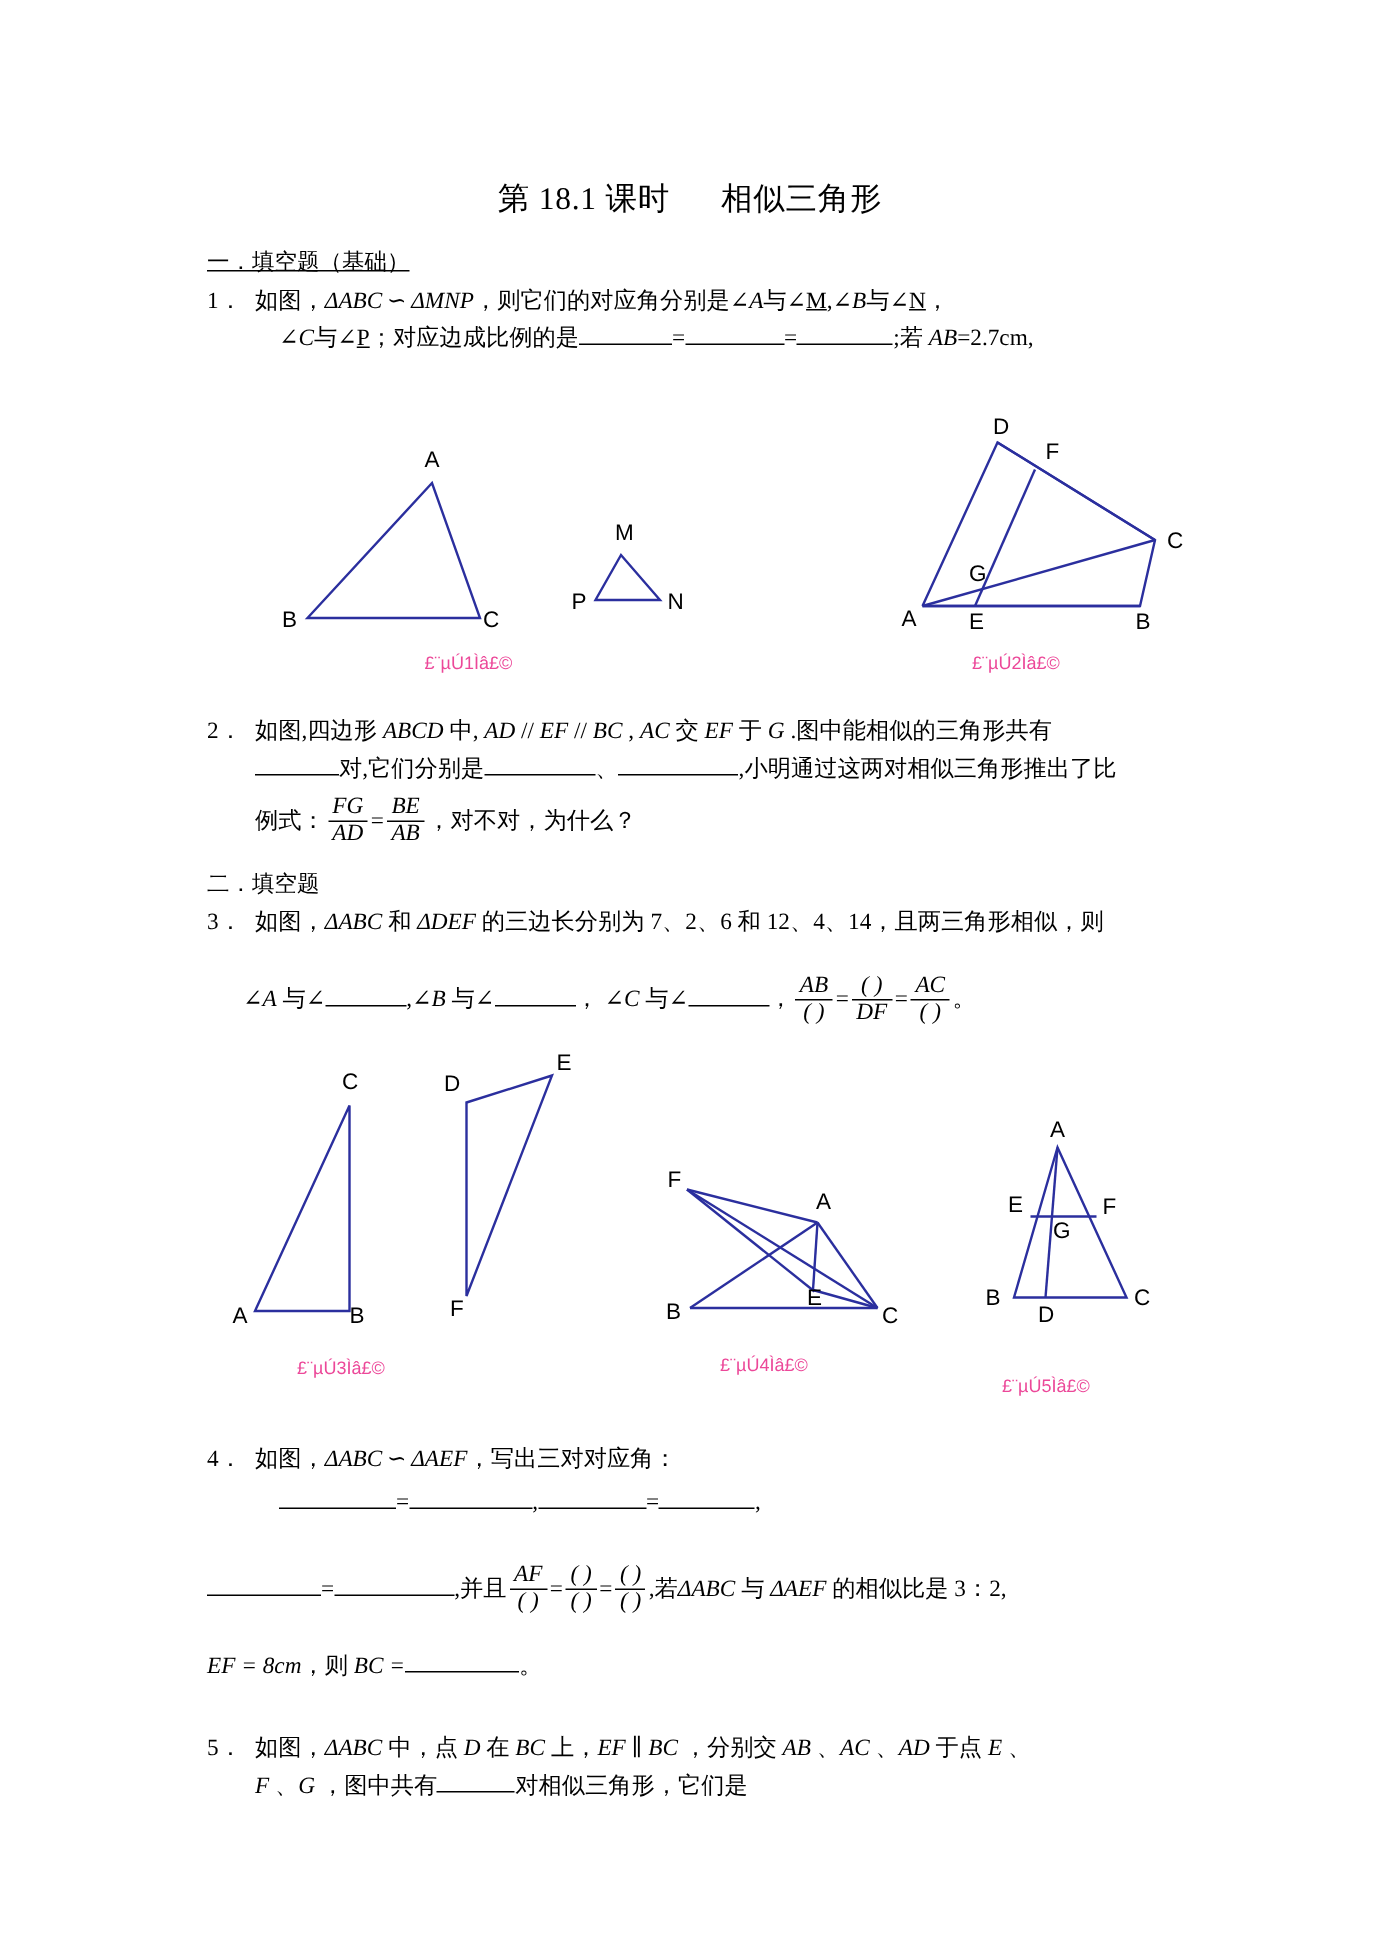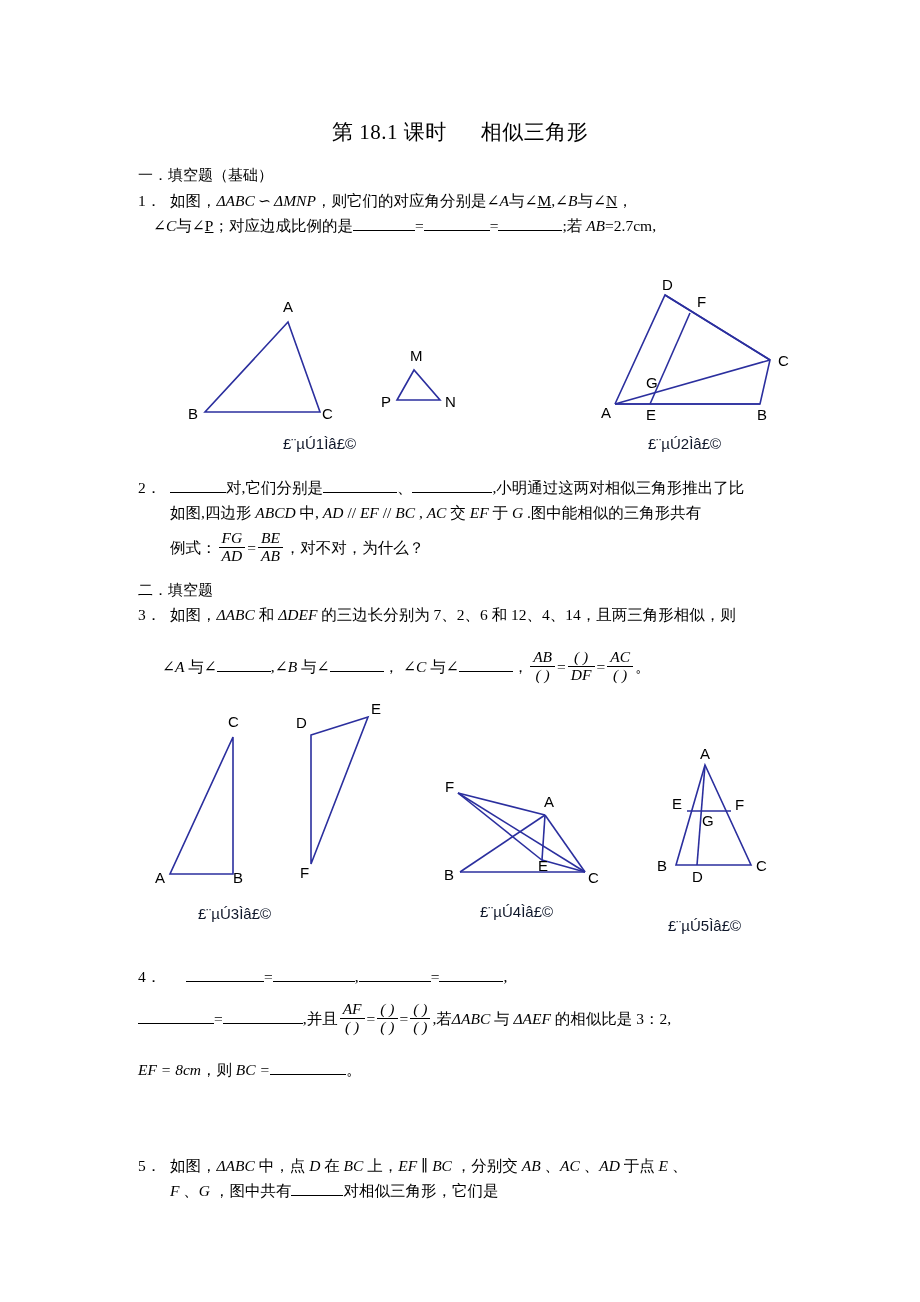--- a/index.html
+++ b/index.html
@@ -57,51 +57,51 @@
     font-style: italic;
     line-height: 1.08;
     margin: 0 2px;
   }
   .frac .den { border-top: 1px solid #000; padding-top: 0px; }
   .frac .nm { padding: 0 3px; }
 
   .fig-caption {
     position: absolute;
     font-family: "Liberation Sans", sans-serif;
-    font-size: 15px;
-    color: #0f172a;
+    font-size: 12px;
+    color: #ec4899;
     white-space: nowrap;
   }
   .fig-label {
     position: absolute;
     font-family: "Liberation Sans", sans-serif;
     font-size: 15px;
     color: #000;
   }
   svg { position: absolute; overflow: visible; }
   svg line, svg polyline, svg polygon, svg path { stroke: #2b2f9e; stroke-width: 1.6; fill: none; }
 </style>
 </head>
 <body>
 
 <div class="page">
 
   <div class="title">
     <span>第 18.1 课时</span><span class="sp"></span><span>相似三角形</span>
   </div>
 
-  <div class="blk sec-head" style="left:138px; top:163px;">一．填空题（基础）</div>
+  <div class="blk sec-head" style="left:138px; top:163px;text-decoration:underline;">一．填空题（基础）</div>
 
   <div class="blk" style="left:138px; top:188px; width:700px;">
     <div style="position:relative;">
       <span style="position:absolute; left:0; top:0;">1．</span>
       <div style="margin-left:32px;">
         <span>如图，</span><i class="m">ΔABC</i> <span>∽</span> <i class="m">ΔMNP</i><span>，则它们的对应角分别是∠</span><i class="m">A</i><span>与∠</span><span class="ul">M</span><span>,∠</span><i class="m">B</i><span>与∠</span><span class="ul">N</span><span>，</span>
       </div>
-      <div style="margin-left:15px;">
+      <div style="margin-left:48px;">
         <span>∠</span><i class="m">C</i><span>与∠</span><span class="ul">P</span><span>；对应边成比例的是</span><span class="blank" style="width:62px;"></span><span>=</span><span class="blank" style="width:66px;"></span><span>=</span><span class="blank" style="width:64px;"></span><span>;若 </span><i class="m">AB</i><span>=2.7cm,</span>
       </div>
     </div>
   </div>
 
   <svg style="left:0; top:0;" width="920" height="1302">
     <polygon points="288,322 205,412 320,412"></polygon>
     <polygon points="414,370 397,400 440,400"></polygon>
   </svg>
   <div class="fig-label" style="left:283px; top:298px;">A</div>
@@ -125,24 +125,24 @@
   <div class="fig-label" style="left:646px; top:374px;">G</div>
   <div class="fig-label" style="left:601px; top:404px;">A</div>
   <div class="fig-label" style="left:646px; top:406px;">E</div>
   <div class="fig-label" style="left:757px; top:406px;">B</div>
   <div class="fig-caption" style="left:648px; top:435px;">£¨µÚ2Ìâ£©</div>
 
   <div class="blk" style="left:138px; top:475px; width:700px;">
     <div style="position:relative;">
       <span style="position:absolute; left:0; top:0;">2．</span>
       <div style="margin-left:32px;">
+        <span>如图,四边形 </span><i class="m">ABCD</i><span> 中, </span><i class="m">AD</i><span> // </span><i class="m">EF</i><span> // </span><i class="m">BC</i><span> , </span><i class="m">AC</i><span> 交 </span><i class="m">EF</i><span> 于 </span><i class="m">G</i><span> .图中能相似的三角形共有</span>
+      </div>
+      <div style="margin-left:32px;">
         <span class="blank" style="width:56px;"></span><span>对,它们分别是</span><span class="blank" style="width:74px;"></span><span>、</span><span class="blank" style="width:80px;"></span><span>,小明通过这两对相似三角形推出了比</span>
-      </div>
-      <div style="margin-left:32px;">
-        <span>如图,四边形 </span><i class="m">ABCD</i><span> 中, </span><i class="m">AD</i><span> // </span><i class="m">EF</i><span> // </span><i class="m">BC</i><span> , </span><i class="m">AC</i><span> 交 </span><i class="m">EF</i><span> 于 </span><i class="m">G</i><span> .图中能相似的三角形共有</span>
       </div>
       <div style="margin-left:32px; margin-top:5px;">
         <span>例式：</span><span class="frac"><span class="nm" style="display:block;">FG</span><span class="den nm" style="display:block;">AD</span></span><span>=</span><span class="frac"><span class="nm" style="display:block;">BE</span><span class="den nm" style="display:block;">AB</span></span><span>，对不对，为什么？</span>
       </div>
     </div>
   </div>
 
   <div class="blk sec-head" style="left:138px; top:578px;">二．填空题</div>
 
   <div class="blk" style="left:138px; top:602px; width:700px;">
@@ -197,24 +197,27 @@
   <div class="fig-label" style="left:735px; top:796px;">F</div>
   <div class="fig-label" style="left:702px; top:812px;">G</div>
   <div class="fig-label" style="left:657px; top:857px;">B</div>
   <div class="fig-label" style="left:692px; top:868px;">D</div>
   <div class="fig-label" style="left:756px; top:857px;">C</div>
   <div class="fig-caption" style="left:668px; top:917px;">£¨µÚ5Ìâ£©</div>
 
   <div class="blk" style="left:138px; top:960px; width:700px;">
     <div style="position:relative;">
       <span style="position:absolute; left:0; top:0;">4．</span>
+      <div style="margin-left:32px;">
+        <span>如图，</span><i class="m">ΔABC</i> <span>∽</span> <i class="m">ΔAEF</i><span>，写出三对对应角：</span>
+      </div>
       <div style="margin-left:48px; margin-top:4px;">
         <span class="blank" style="width:78px;"></span><span>=</span><span class="blank" style="width:82px;"></span><span>,</span><span class="blank" style="width:72px;"></span><span>=</span><span class="blank" style="width:64px;"></span><span>,</span>
       </div>
-      <div style="margin-left:0px; margin-top:12px;">
+      <div style="margin-left:0px; margin-top:28px;">
         <span class="blank" style="width:76px;"></span><span>=</span><span class="blank" style="width:80px;"></span><span>,并且</span><span class="frac"><span class="nm" style="display:block;">AF</span><span class="den nm" style="display:block;">(  )</span></span><span>=</span><span class="frac"><span class="nm" style="display:block;">(  )</span><span class="den nm" style="display:block;">(  )</span></span><span>=</span><span class="frac"><span class="nm" style="display:block;">(  )</span><span class="den nm" style="display:block;">(  )</span></span><span>,若</span><i class="m">ΔABC</i><span> 与 </span><i class="m">ΔAEF</i><span> 的相似比是 3：2,</span>
       </div>
       <div style="margin-left:0px; margin-top:22px;">
         <i class="m">EF = 8cm</i><span>，则 </span><i class="m">BC =</i><span class="blank" style="width:76px;"></span><span>。</span>
       </div>
     </div>
   </div>
 
   <div class="blk" style="left:138px; top:1153px; width:700px;">
     <div style="position:relative;">

